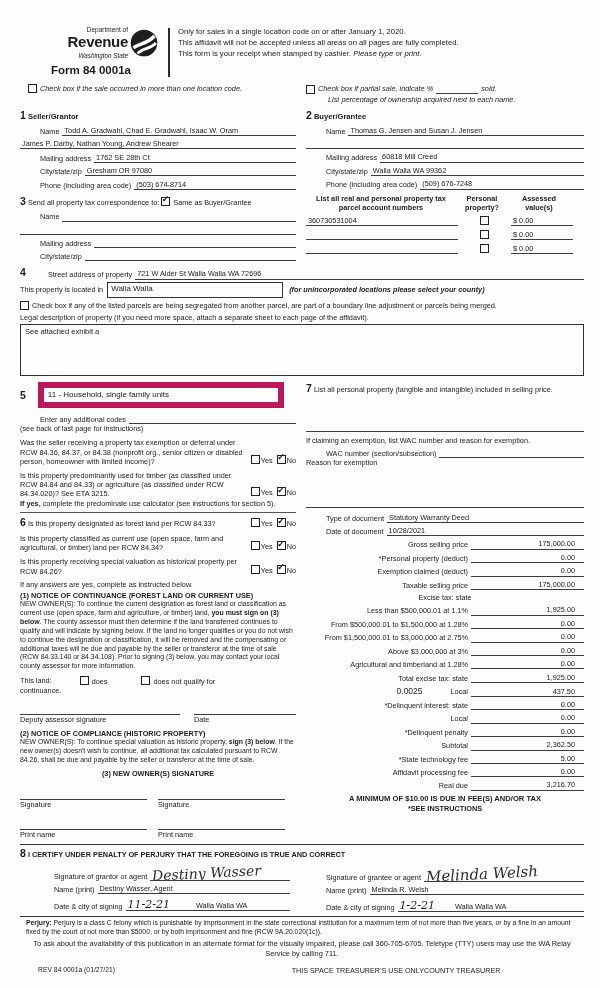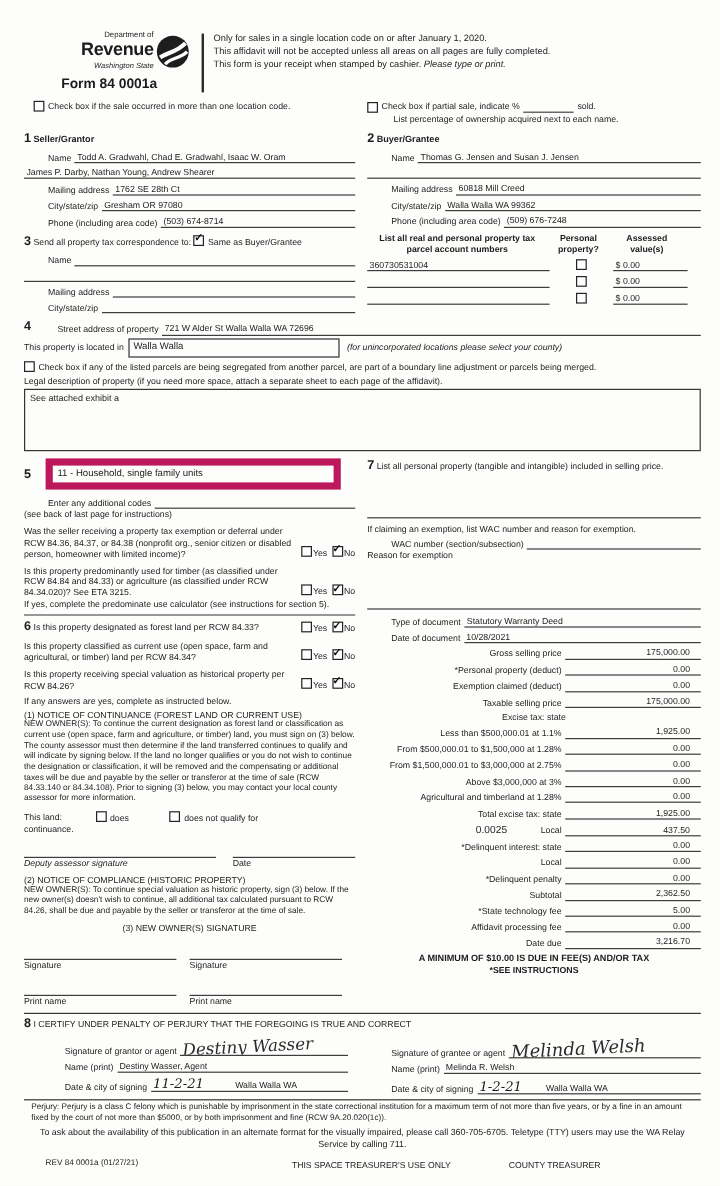--- a/index.html
+++ b/index.html
@@ -1,38 +1,38 @@
 <!DOCTYPE html>
 <html><head>
 <meta charset="utf-8">
 <style>
   html,body{margin:0;padding:0;}
   body{width:600px;height:988px;background:#f3f2ef;font-family:"Liberation Sans",sans-serif;color:#1c1c1c;overflow:hidden;}
   .page{box-sizing:border-box;width:600px;height:988px;background:#fdfdfc;padding:26px 16px 0 20px;display:flex;flex-direction:column;font-size:7.3px;line-height:1.28;}
   .it{font-style:italic;}
-  .b{font-weight:normal;}
+  .b{font-weight:bold;}
   
   .hdr{display:flex;align-items:flex-start;}
   .hdr-left{width:142px;flex:0 0 auto;text-align:center;}
   .logo-row{display:flex;justify-content:flex-end;align-items:center;padding-right:4px;}
   .logo-text{text-align:right;margin-right:2px;}
   .dept{font-size:6.5px;}
   .rev{font-size:15px;font-weight:bold;letter-spacing:-0.3px;margin-top:-2px;}
   .wast{font-size:6.3px;font-style:italic;}
   .logo-circ{width:28px;height:28px;flex:0 0 auto;}
   .formno{font-size:11.5px;font-weight:bold;margin-top:3px;}
   .hdr-divider{width:2px;background:#2a2a2a;align-self:stretch;margin:2px 8px 0 6px;flex:0 0 auto;}
   .hdr-right{flex:1;}
   .title{font-size:17px;font-weight:bold;letter-spacing:-0.2px;}
   .rcw{font-size:9px;font-weight:600;}
   .sub{font-size:7.7px;margin-top:1px;}
   
   .cb{display:inline-block;width:7px;height:7px;border:1px solid #222;background:#fff;position:relative;vertical-align:-1px;margin-right:3px;flex:0 0 auto;}
   .cb.checked::after{content:"\2713";position:absolute;top:-3.5px;left:-0.5px;font-size:9px;font-weight:bold;color:#111;}
-  .cbrow{display:flex;margin-top:7px;}
+  .cbrow{display:flex;margin-top:7px;font-style:italic;}
   .cb-left{width:286px;flex:0 0 auto;display:flex;align-items:flex-start;padding-left:8px;box-sizing:border-box;}
   .cb-right{flex:1;}
   .cb-right .l1{display:flex;align-items:flex-end;}
   .shortline{display:inline-block;width:42px;border-bottom:1px solid #444;margin:0 3px;height:8px;}
   .cb-note{margin-left:22px;margin-top:1px;}
   
   .cols{display:flex;}
   .col-l{width:286px;flex:0 0 auto;padding-right:10px;box-sizing:border-box;}
   .col-r{flex:1;}
   .sec-h{margin-top:5px;}
@@ -75,21 +75,21 @@
   .sig-grantor{font-size:14px;margin-bottom:-3px;}
   .sig-grantee{font-size:15px;margin-bottom:-4px;}
   .hand{font-family:"DejaVu Serif",serif;font-style:italic;font-size:11px;display:inline-block;margin-bottom:-2px;white-space:nowrap;}
   .sec8{border-top:1.2px solid #333;margin-top:5px;padding-top:2px;}
   .sec8 .cols{margin-top:1px;}
   .perjury{border-top:1.2px solid #333;margin-top:4px;padding:2px 6px 0 6px;font-size:6.8px;}
   .access{text-align:center;font-size:7.4px;margin-top:3px;}
   
   .footrow{display:flex;margin-top:8px;align-items:flex-start;}
   .foot-rev{width:175px;padding-left:18px;box-sizing:border-box;font-size:6.8px;}
-  .foot-treas{flex:1;text-align:center;font-size:7.2px;}
+  .foot-treas{flex:1;text-align:right;font-size:7.2px;}
   .foot-county{width:160px;text-align:left;font-size:7.2px;}
   .stamp{text-align:center;font-size:13px;color:#3f3f3f;letter-spacing:0.5px;margin-top:16px;}
   .sig-two{display:flex;}
   .sig-two .shalf{width:46%;margin-right:4%;}
   .spacer-line{border-bottom:1px solid #3c3c3c;min-height:9px;}
 </style>
 </head>
 <body>
 
 <div class="page">
@@ -279,21 +279,21 @@
       <div class="b" style="margin-top:2px;">(1) NOTICE OF CONTINUANCE (FOREST LAND OR CURRENT USE)</div>
       <div class="smalltxt"><span>NEW OWNER(S): To continue the current designation as forest land or classification as current use (open space, farm and agriculture, or timber) land, </span><span class="b">you must sign on (3) below</span><span>. The county assessor must then determine if the land transferred continues to qualify and will indicate by signing below. If the land no longer qualifies or you do not wish to continue the designation or classification, it will be removed and the compensating or additional taxes will be due and payable by the seller or transferor at the time of sale (RCW 84.33.140 or 84.34.108). Prior to signing (3) below, you may contact your local county assessor for more information.</span></div>
 
       <div style="display:flex;margin-top:5px;">
         <span>This land:</span>
         <span style="margin-left:28px;"><span class="cb"></span><span>does</span></span>
         <span style="margin-left:34px;"><span class="cb"></span><span>does not qualify for</span></span>
       </div>
       <div>continuance.</div>
       <div style="display:flex;margin-top:9px;">
-        <div style="width:58%;margin-right:5%;font-style:italic;">
+        <div style="width:58%;margin-right:5%;">
           <div class="spacer-line"></div>
           <div>Deputy assessor signature</div>
         </div>
         <div style="flex:1;">
           <div class="spacer-line"></div>
           <div>Date</div>
         </div>
       </div>
 
       <div class="b" style="margin-top:5px;">(2) NOTICE OF COMPLIANCE (HISTORIC PROPERTY)</div>
@@ -404,21 +404,21 @@
         </div>
       <div class="frow">
           <span class="fl">*State technology fee</span>
           <span class="fv">5.00</span>
         </div>
       <div class="frow">
           <span class="fl">Affidavit processing fee</span>
           <span class="fv">0.00</span>
         </div>
       <div class="frow">
-          <span class="fl">Date due</span>
+          <span class="fl">Real due</span>
           <span class="fv">3,216.70</span>
         </div>
       <div class="minnote">A MINIMUM OF $10.00 IS DUE IN FEE(S) AND/OR TAX</div>
       <div class="seeinstr">*SEE INSTRUCTIONS</div>
     </div>
   </div>
 
   <div class="sec8">
     <div><span class="secnum">8</span> <span class="b">I CERTIFY UNDER PENALTY OF PERJURY THAT THE FOREGOING IS TRUE AND CORRECT</span></div>
     <div class="cols">

